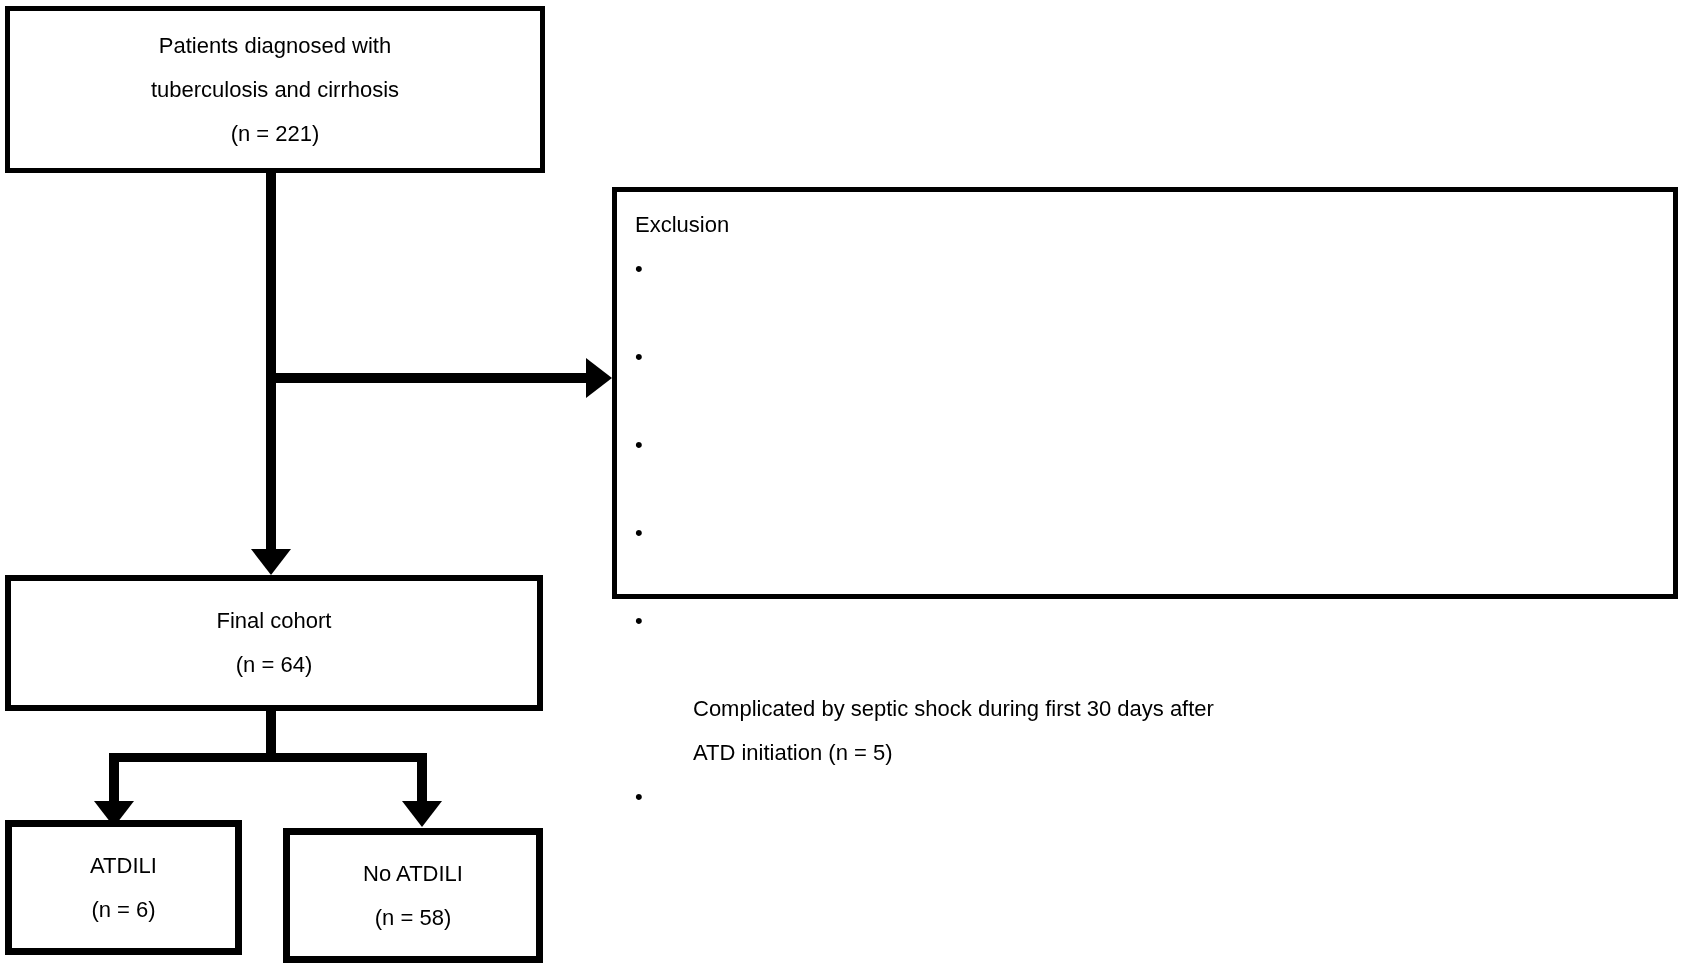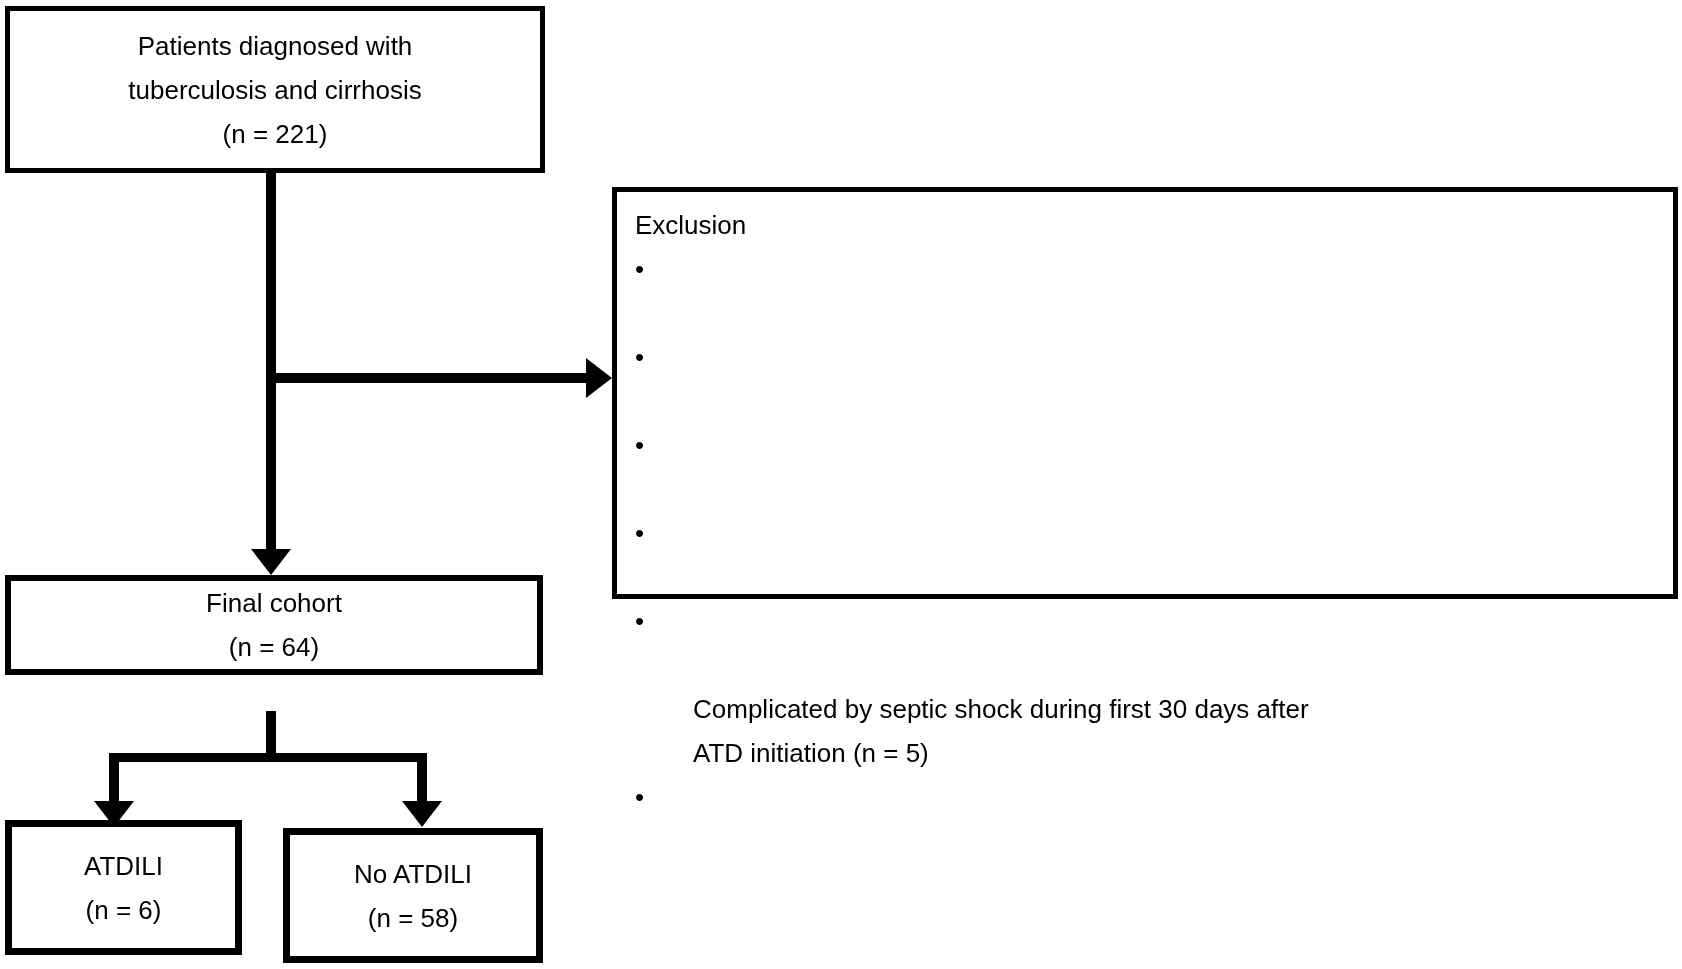--- a/index.html
+++ b/index.html
@@ -6,41 +6,41 @@
     margin: 0;
     padding: 0;
     background: #fff;
   }
   .canvas {
     position: relative;
     width: 1682px;
     height: 969px;
     background: #fff;
     font-family: "Liberation Sans", sans-serif;
-    font-size: 26px;
+    font-size: 22px;
     line-height: 44px;
     color: #000;
     overflow: hidden;
   }
   .box {
     position: absolute;
     box-sizing: border-box;
     background: #fff;
     border: 5px solid #000;
   }
   .box--center {
     display: flex;
     flex-direction: column;
     align-items: center;
     justify-content: center;
     text-align: center;
   }
   .box--initial   { left: 5px;   top: 6px;   width: 540px;  height: 167px; }
   .box--exclusion { left: 612px; top: 163px; width: 1066px; height: 412px; margin-top: 24px; }
-  .box--final     { left: 5px;   top: 575px; width: 538px;  height: 100px; border-width: 6px; }
+  .box--final     { left: 5px;   top: 575px; width: 538px;  height: 136px; border-width: 6px; }
   .box--atdili    { left: 5px;   top: 820px; width: 237px;  height: 135px; border-width: 7px; }
   .box--noatdili  { left: 283px; top: 828px; width: 260px;  height: 135px; border-width: 7px; text-align: center; }
 
   .exclusion-content {
     padding: 11px 10px 0 18px;
     text-align: left;
   }
   .exclusion-list {
     margin: 0;
     padding: 0;

